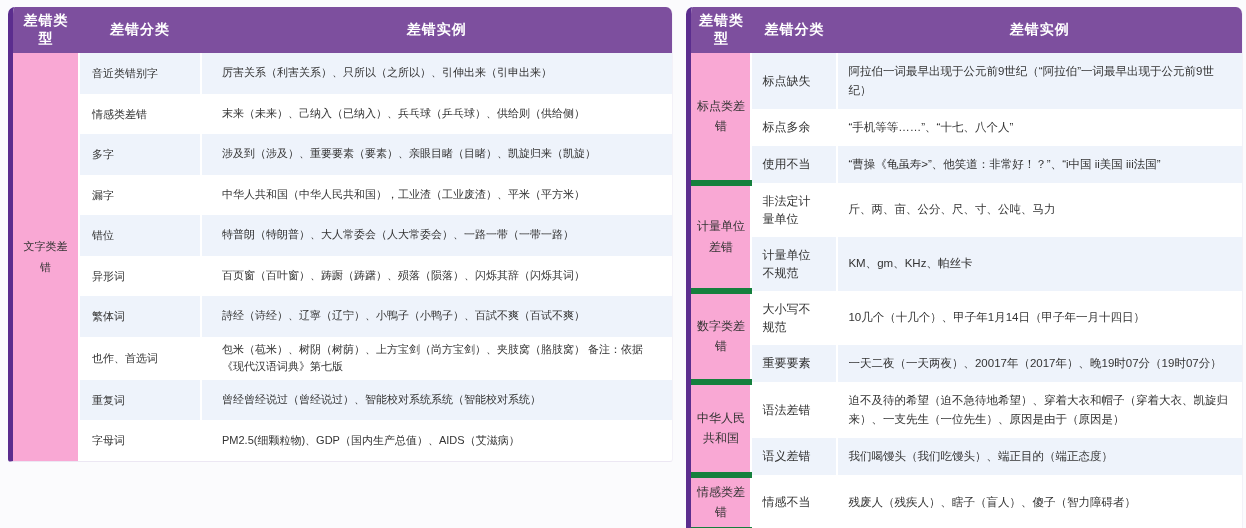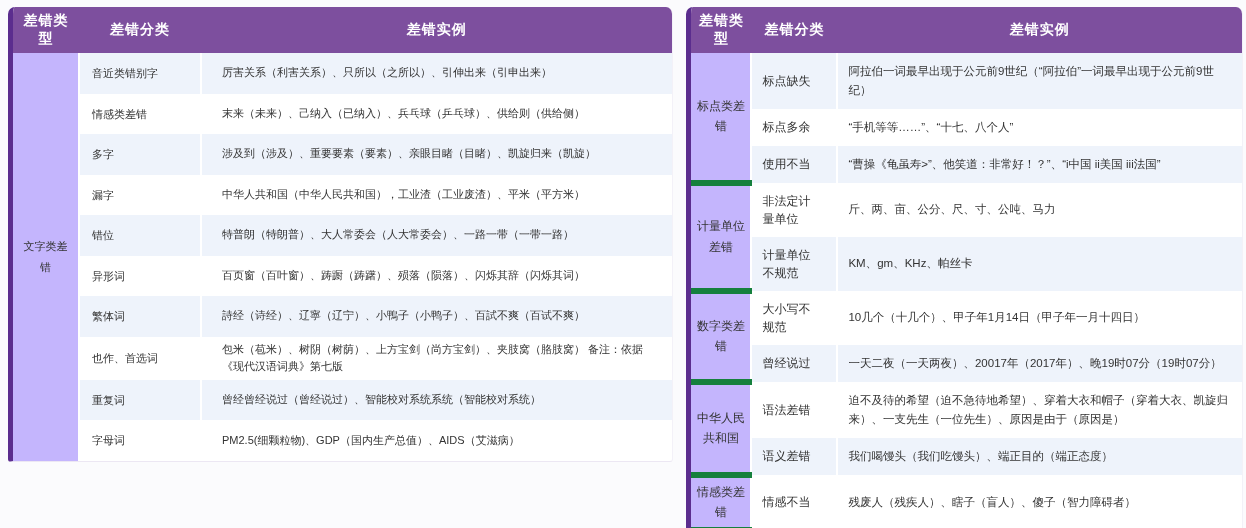--- a/index.html
+++ b/index.html
@@ -10,21 +10,21 @@
   .t0{width:666px;}
   .t1{width:557px;}
   table{width:100%;border-collapse:collapse;table-layout:fixed;}
   .t0 .c1{width:66px;}  .t0 .c2{width:122px;}
   .t1 .c1{width:60px;}  .t1 .c2{width:86px;}
   thead th{background:#7D4F9E;color:#ffffff;font-weight:bold;font-size:14px;height:46px;padding:0 4px;
            text-align:center;letter-spacing:1px;}
   td{color:#333333;vertical-align:middle;word-break:break-all;}
   .t0 td{font-size:11px;}
   .t1 td{font-size:12px;}
-  .type-cell{text-align:center;background:#c4b5fd;line-height:1.9;padding:4px 6px;border-right:2px solid #ffffff;}
+  .type-cell{text-align:center;background:#f9a8d4;line-height:1.9;padding:4px 6px;border-right:2px solid #ffffff;}
   .t1 .type-cell{line-height:1.7;padding:4px 2px;}
   .cat-cell{padding:12px 6px 12px 12px;border-right:2px solid #ffffff;line-height:1.5;}
   .t1 .cat-cell{padding:9px 20px 9px 10px;}
   .ex-cell{padding:4px 20px;line-height:1.6;}
   .t1 .ex-cell{padding:9px 10px;font-size:11.5px;line-height:1.65;}
   tbody tr:nth-child(odd) .cat-cell,
   tbody tr:nth-child(odd) .ex-cell{background:#EEF3FB;}
   .group-start{border-top:6px solid #15803d;}
 </style>
 </head>
@@ -128,21 +128,21 @@
           <tr>
             <td class="cat-cell">计量单位不规范</td>
             <td class="ex-cell">KM、gm、KHz、帕丝卡</td>
           </tr>
           <tr>
             <td class="type-cell group-start" rowspan="2">数字类差错</td>
             <td class="cat-cell">大小写不规范</td>
             <td class="ex-cell">10几个（十几个）、甲子年1月14日（甲子年一月十四日）</td>
           </tr>
           <tr>
-            <td class="cat-cell">曾经说过</td>
+            <td class="cat-cell">重要要素</td>
             <td class="ex-cell">一天二夜（一天两夜）、20017年（2017年）、晚19时07分（19时07分）</td>
           </tr>
           <tr>
             <td class="type-cell group-start" rowspan="2">中华人民共和国</td>
             <td class="cat-cell">语法差错</td>
             <td class="ex-cell">迫不及待的希望（迫不急待地希望）、穿着大衣和帽子（穿着大衣、凯旋归来）、一支先生（一位先生）、原因是由于（原因是）</td>
           </tr>
           <tr>
             <td class="cat-cell">语义差错</td>
             <td class="ex-cell">我们喝馒头（我们吃馒头）、端正目的（端正态度）</td>

